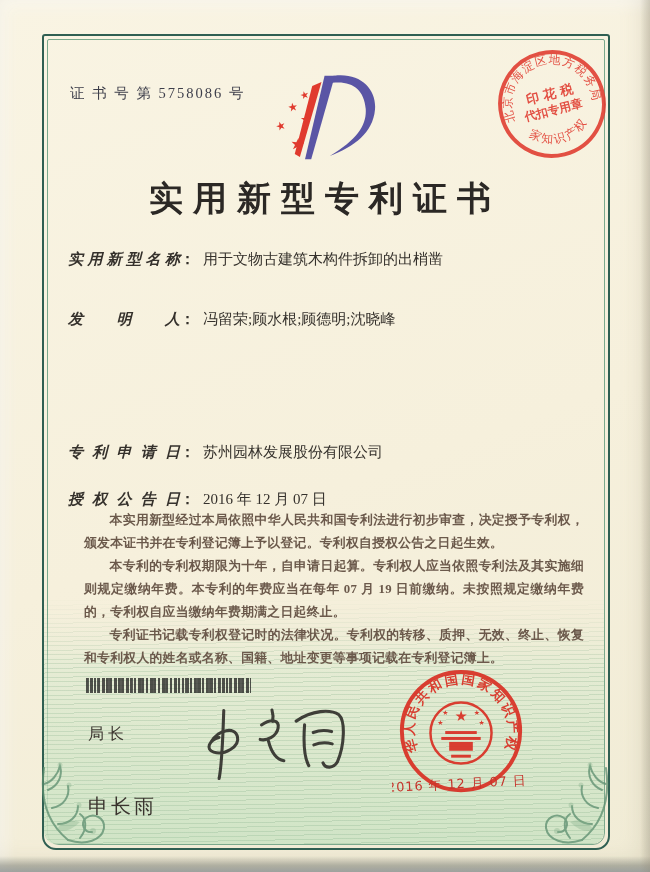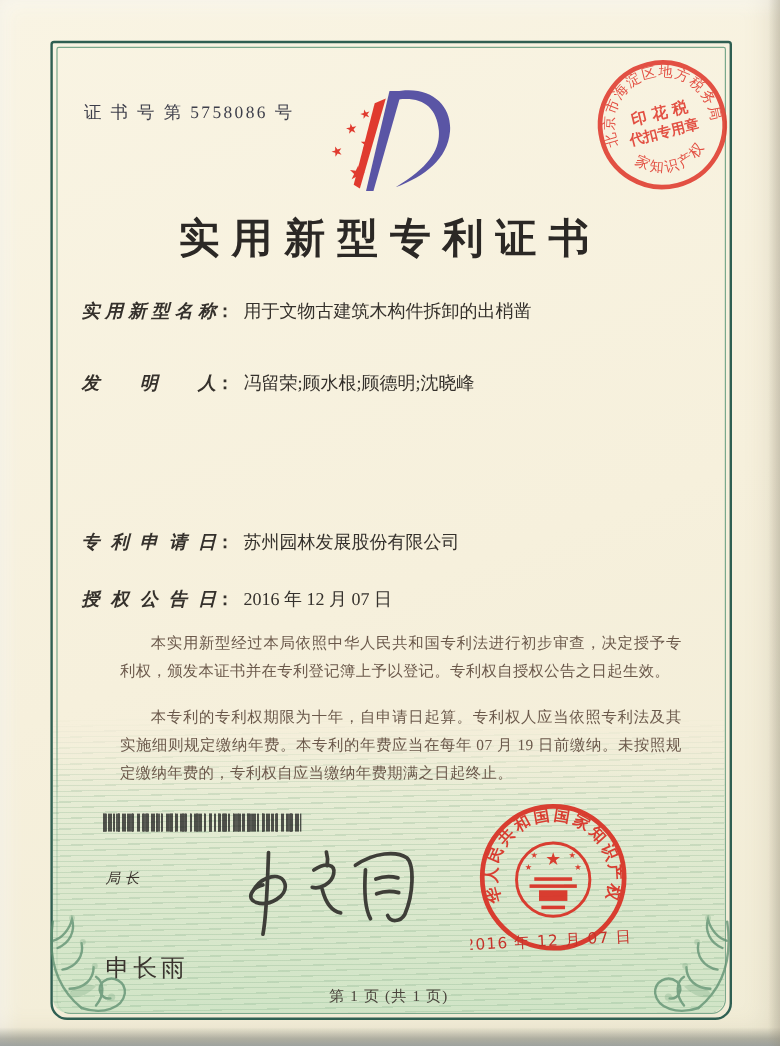--- a/index.html
+++ b/index.html
@@ -45,34 +45,34 @@
     font-size:34px;font-weight:bold;color:#2b2825;letter-spacing:10px;
   }
   
   .field{position:absolute;left:68px;font-size:15px;color:#35312c;white-space:nowrap;}
   .field .lab{display:inline-block;width:112px;text-align:justify;text-align-last:justify;font-weight:600;font-style:italic;}
   .field .colon{margin-right:8px;font-weight:600;}
   .f0{top:250px}.f1{top:310px}.f2{top:353px}.f3{top:400px}.f4{top:443px}.f5{top:490px}
   
   .paras{position:absolute;left:84px;top:509px;width:500px;}
   .paras p{
-    margin:16px;text-indent:2em;text-align:justify;
-    font-size:12.8px;line-height:23px;color:#6b594b;letter-spacing:.3px;
+    margin:0;text-indent:2em;text-align:justify;
+    font-size:12.8px;line-height:23px;color:#6b594b;letter-spacing:.3px;font-weight:bold;
   }
   
   .barcode{
     position:absolute;left:86px;top:678px;width:165px;height:15px;
     background:
       repeating-linear-gradient(90deg,#1c1c1c 0 2px,transparent 2px 4px),
       repeating-linear-gradient(90deg,#1c1c1c 0 1px,transparent 1px 6px),
       repeating-linear-gradient(90deg,#2a2a2a 0 3px,transparent 3px 11px);
     opacity:.75;
   }
   
-  .signer-title{position:absolute;left:88px;top:724px;font-size:12px;color:#3a342e;letter-spacing:4px;font-style:italic;}
+  .signer-title{position:absolute;left:88px;top:724px;font-size:16px;color:#3a342e;letter-spacing:4px;}
   .signer-name{position:absolute;left:88px;top:793px;font-size:20px;color:#3a342e;letter-spacing:3px;}
   .signature{position:absolute;left:182px;top:700px;width:175px;height:82px;transform:rotate(-3deg);}
   .office-seal{position:absolute;left:392px;top:666px;width:138px;height:138px;opacity:.93;}
   .ornament{position:absolute;width:100px;height:102px;opacity:.85;}
   .orn-left{left:36px;top:750px;}
   .orn-right{left:514px;top:750px;transform:scaleX(-1);}
   .footer{
     position:absolute;left:42px;width:564px;top:822px;text-align:center;
     font-size:12.5px;color:#4a443c;letter-spacing:1px;
   }
@@ -171,20 +171,21 @@
   <div class="field f4">
     <span class="lab">专利申请日</span><span class="colon">：</span><span class="val">苏州园林发展股份有限公司</span>
   </div>
   <div class="field f5">
     <span class="lab">授权公告日</span><span class="colon">：</span><span class="val">2016 年 12 月 07 日</span>
   </div>
 
   <div class="paras">
     <p>本实用新型经过本局依照中华人民共和国专利法进行初步审查，决定授予专利权，颁发本证书并在专利登记簿上予以登记。专利权自授权公告之日起生效。</p>
     <p>本专利的专利权期限为十年，自申请日起算。专利权人应当依照专利法及其实施细则规定缴纳年费。本专利的年费应当在每年 07 月 19 日前缴纳。未按照规定缴纳年费的，专利权自应当缴纳年费期满之日起终止。</p>
+    <p>专利证书记载专利权登记时的法律状况。专利权的转移、质押、无效、终止、恢复和专利权人的姓名或名称、国籍、地址变更等事项记载在专利登记簿上。</p>
   </div>
 
   <div class="barcode"></div>
 
   <div class="signer-title">局长</div>
   <div class="signer-name">申长雨</div>
 
   <svg class="signature" viewBox="0 0 170 80">
     <g fill="none" stroke="#24211f" stroke-width="3" stroke-linecap="round" opacity=".85">
       <path d="M28,38 C36,26 52,24 54,34 C56,44 40,52 30,48 C22,45 26,36 36,34"></path>
@@ -215,17 +216,16 @@
       <text x="49" y="60" text-anchor="middle" font-size="7" font-family="'DejaVu Sans',sans-serif">★</text>
       <text x="91" y="60" text-anchor="middle" font-size="7" font-family="'DejaVu Sans',sans-serif">★</text>
       <rect x="54" y="66" width="32" height="3"></rect>
       <rect x="50" y="72" width="40" height="3"></rect>
       <rect x="58" y="77" width="24" height="9"></rect>
       <rect x="60" y="90" width="20" height="3"></rect>
     </g>
     <text x="66" y="124" text-anchor="middle" font-size="13" fill="#c5261f" letter-spacing="1" transform="rotate(-3 66 124)">2016 年 12 月 07 日</text>
   </svg>
 
-  <div class="footer">第 1 页 (共 1 页)</div>
 
   <div class="edge-bottom"></div>
   <div class="edge-right"></div>
 </div>
 
 </body></html>

